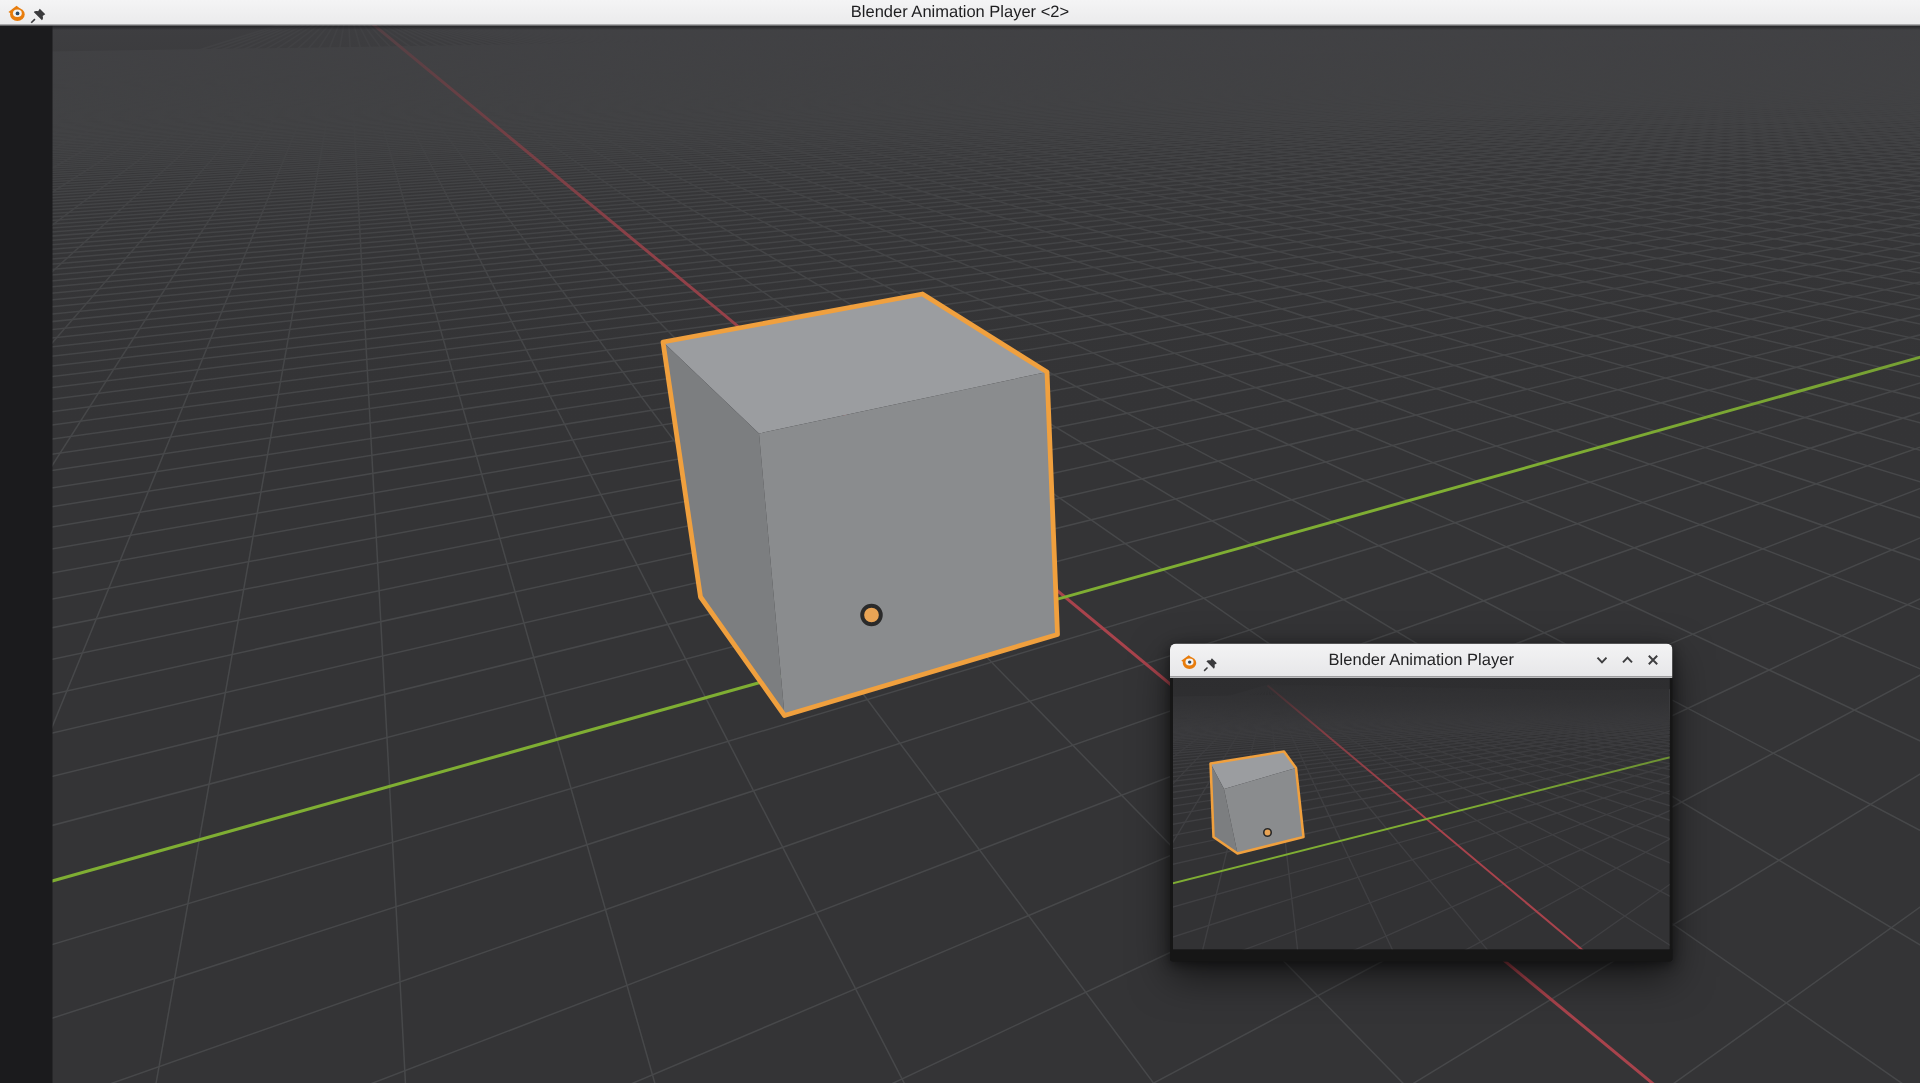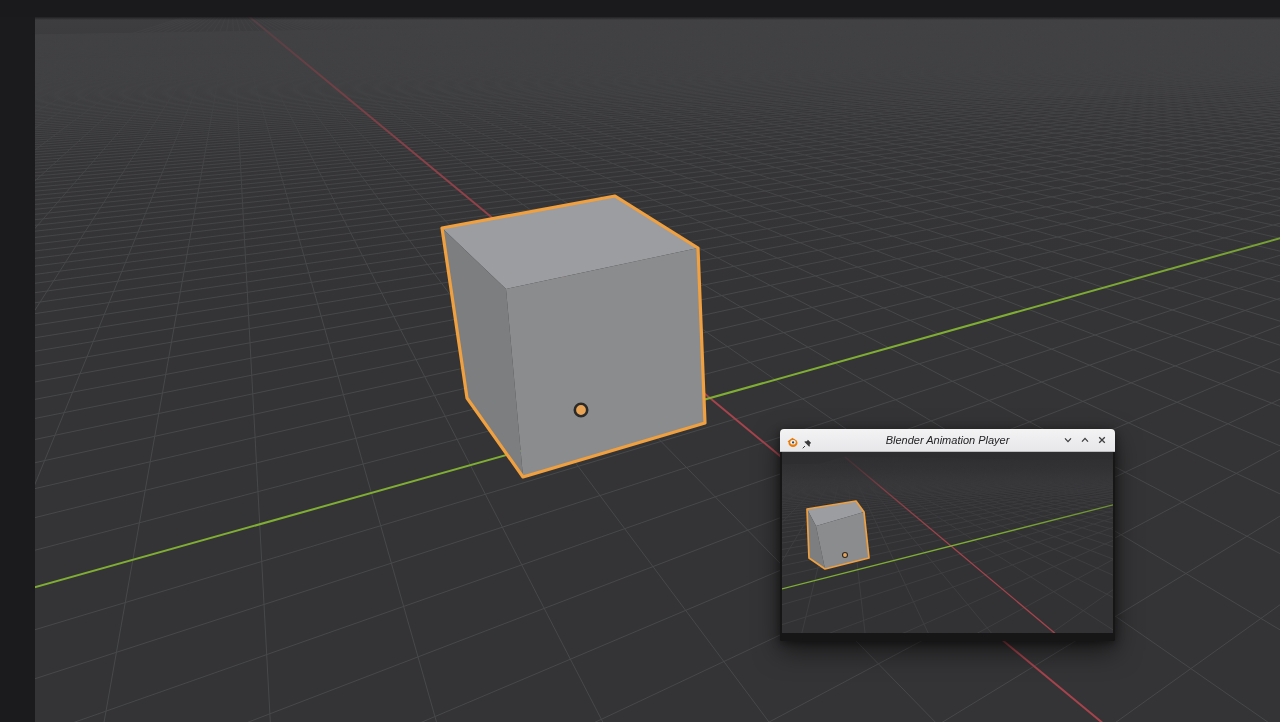--- a/index.html
+++ b/index.html
@@ -17,21 +17,21 @@
   
   .viewport-main{position:absolute;left:0;top:17px;width:1280px;height:705px;background:#343436;}
   .viewport-main svg{position:absolute;left:0;top:0;}
   .vp-top-shade{position:absolute;left:0;top:17px;width:1280px;height:3px;
     background:linear-gradient(rgba(10,10,12,.55),rgba(10,10,12,0));pointer-events:none;}
   .letterbox{position:absolute;left:0;top:17px;width:35px;height:705px;background:#1b1b1d;}
 
   
   .mini-window{position:absolute;left:780px;top:429px;width:335px;height:212px;
     background:#161616;border-radius:4px 4px 2px 2px;box-sizing:border-box;
-    box-shadow:0 10px 26px rgba(0,0,0,.55),0 2px 8px rgba(0,0,0,.45);overflow:hidden;font-style:italic;}
+    box-shadow:0 10px 26px rgba(0,0,0,.55),0 2px 8px rgba(0,0,0,.45);overflow:hidden;}
   .titlebar-mini{position:relative;width:100%;height:23px;
     background:linear-gradient(#f3f3f4,#e7e7e9);border-bottom:1px solid #bdbdbf;box-sizing:border-box;}
   .titlebar-mini .tb-title{position:absolute;left:0;top:0;width:100%;height:22px;line-height:22px;
     text-align:center;font-size:11px;color:#232325;}
   .titlebar-mini .tb-logo{left:6px;top:5px;width:12px;height:12px;}
   .titlebar-mini .tb-pin{left:22px;top:6px;width:10px;height:10px;}
   .tb-controls{position:absolute;right:6px;top:0;height:22px;display:flex;align-items:center;gap:3px;}
   .tb-btn{width:14px;height:14px;display:flex;align-items:center;justify-content:center;
     background:transparent;border:none;padding:0;cursor:pointer;}
   .viewport-mini{position:absolute;left:2px;top:23px;width:331px;height:181px;background:#323234;}
@@ -531,20 +531,37 @@
             <stop offset="0.1" stop-color="#3c3c3e" stop-opacity="0.5"></stop>
             <stop offset="0.22" stop-color="#38383a" stop-opacity="0.22"></stop>
             <stop offset="0.42" stop-color="#343436" stop-opacity="0"></stop>
           </linearGradient>
         </defs>
       </svg>
   </div>
   <div class="vp-top-shade"></div>
   <div class="letterbox"></div>
 
+  <div class="titlebar-main">
+    <span class="tb-logo">
+      <svg viewBox="0 0 24 24" width="13" height="13">
+        <path d="M3 11 L13 3.5 L18 7.5 L8 14 Z" fill="#e87d0d"></path>
+        <ellipse cx="14" cy="14" rx="9" ry="8" fill="#e87d0d"></ellipse>
+        <ellipse cx="14" cy="12.6" rx="5.4" ry="4.6" fill="#f3f3f3"></ellipse>
+        <circle cx="14.2" cy="12.8" r="2.3" fill="#2d4a66"></circle>
+      </svg>
+    </span>
+    <span class="tb-pin">
+      <svg viewBox="0 0 12 12" width="11" height="11">
+        <path d="M7.1 0.9 L11.1 4.9 L9.2 6.1 C9.7 7.5 9.4 8.6 8.7 9.3 L2.7 3.3 C3.4 2.6 4.5 2.3 5.9 2.8 Z" fill="#3a3a3c"></path>
+        <path d="M3.6 8.4 L0.9 11.1" stroke="#3a3a3c" stroke-width="1.2" fill="none"></path>
+      </svg>
+    </span>
+    <span class="tb-title">Blender Animation Player &lt;2&gt;</span>
+  </div>
 
   <div class="mini-window">
     <div class="titlebar-mini">
       <span class="tb-logo">
         <svg viewBox="0 0 24 24" width="12" height="12">
           <path d="M3 11 L13 3.5 L18 7.5 L8 14 Z" fill="#e87d0d"></path>
           <ellipse cx="14" cy="14" rx="9" ry="8" fill="#e87d0d"></ellipse>
           <ellipse cx="14" cy="12.6" rx="5.4" ry="4.6" fill="#f3f3f3"></ellipse>
           <circle cx="14.2" cy="12.8" r="2.3" fill="#2d4a66"></circle>
         </svg>

